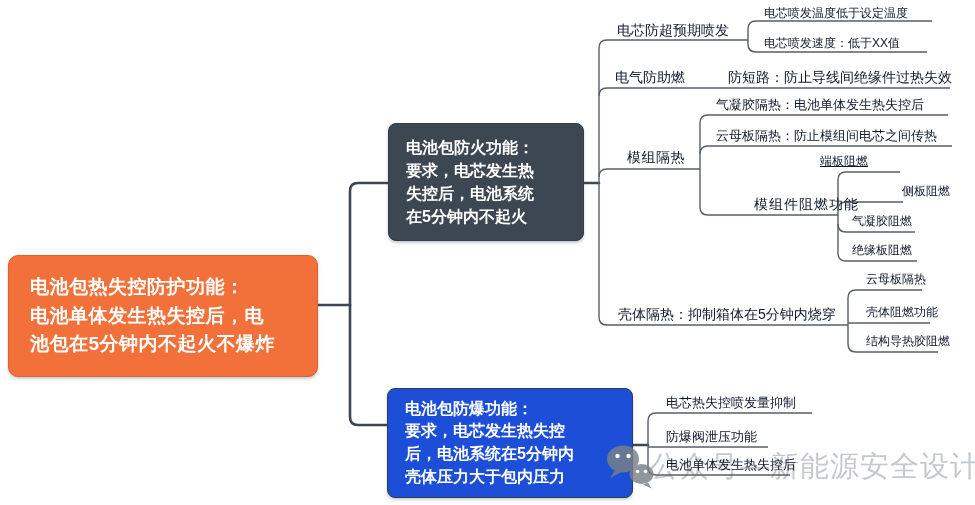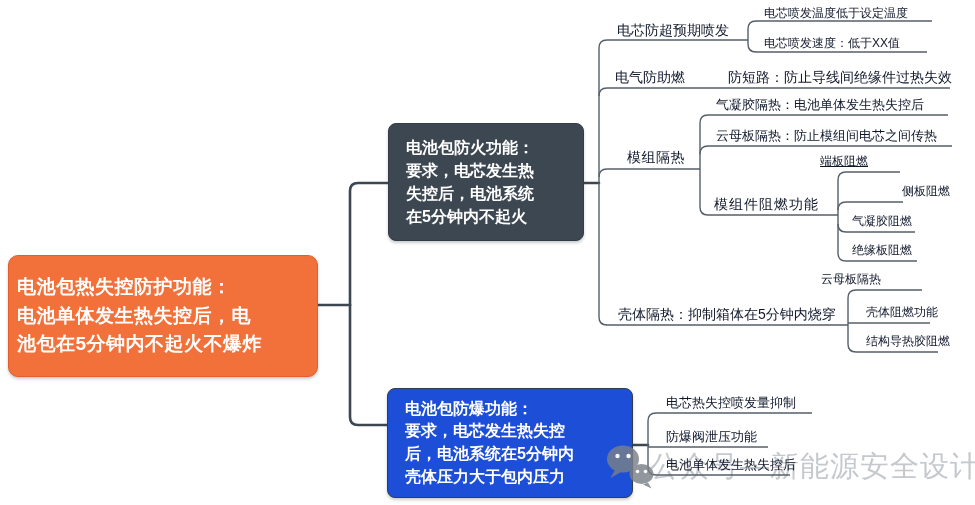--- a/index.html
+++ b/index.html
@@ -10,40 +10,40 @@
   svg.wires{position:absolute;left:0;top:0;z-index:1;}
   .node-box{
     position:absolute;z-index:2;display:flex;align-items:center;
     box-sizing:border-box;color:#ffffff;font-weight:bold;
     white-space:pre-line;box-shadow:0 2px 3px rgba(40,50,60,.25);
     cursor:default;
   }
   .root-box{
     left:8px;top:255px;width:310px;height:122px;border-radius:10px;
     background:#F2713B;border:1px solid #e25f2c;
-    font-size:19px;line-height:1.52;padding-left:8px;letter-spacing:.5px;
+    font-size:19px;line-height:1.52;padding-left:21px;letter-spacing:.5px;
   }
   .fire-box{
     left:388px;top:123px;width:196px;height:118px;border-radius:8px;
     background:#3D4752;border:1px solid #333d47;
     font-size:16px;line-height:1.45;padding-left:17px;
   }
   .explosion-box{
     left:387px;top:388px;width:246px;height:110px;border-radius:8px;
     background:#1d4ed8;border:1px solid #333d47;
     font-size:16px;line-height:1.42;padding-left:17px;
   }
   .lbl{
     position:absolute;z-index:3;white-space:nowrap;color:#0f172a;
     line-height:1.2;cursor:default;
   }
   .f14{font-size:14px;}
   .f13{font-size:13px;}
   .f12{font-size:12px;}
-  .ls1{letter-spacing:1px;}
+  .ls1{letter-spacing:1px;margin-left:40px;}
   .ls05{letter-spacing:.5px;}
   .watermark{
     position:absolute;z-index:0;left:650px;top:447px;
     font-size:29px;color:#C5C9CD;letter-spacing:1px;white-space:nowrap;
   }
   .wechat{position:absolute;left:605px;top:444px;z-index:6;}
 </style>
 </head>
 <body>
 
@@ -115,21 +115,21 @@
 
   <div class="lbl f13" style="left:716px;top:97px;">气凝胶隔热：电池单体发生热失控后</div>
   <div class="lbl f13" style="left:716px;top:128px;">云母板隔热：防止模组间电芯之间传热</div>
   <div class="lbl f14 ls1" style="left:714px;top:196px;">模组件阻燃功能</div>
 
   <div class="lbl f12" style="left:820px;top:154px;text-decoration:underline;">端板阻燃</div>
   <div class="lbl f12" style="left:888px;top:184px;margin-left:14px;">侧板阻燃</div>
   <div class="lbl f12" style="left:852px;top:214px;">气凝胶阻燃</div>
   <div class="lbl f12" style="left:852px;top:243px;">绝缘板阻燃</div>
 
-  <div class="lbl f12" style="left:821px;top:272px;">云母板隔热</div>
+  <div class="lbl f12" style="left:866px;top:272px;">云母板隔热</div>
   <div class="lbl f12" style="left:866px;top:305px;text-align:center;">壳体阻燃功能</div>
   <div class="lbl f12" style="left:866px;top:334px;">结构导热胶阻燃</div>
 
   <div class="lbl f13" style="left:666px;top:395px;">电芯热失控喷发量抑制</div>
   <div class="lbl f13" style="left:666px;top:429px;">防爆阀泄压功能</div>
   <div class="lbl f13" style="left:666px;top:457px;">电池单体发生热失控后</div>
 
   <svg class="wechat" width="50" height="46" viewBox="0 0 50 46">
     <g fill="#7A8188" opacity="0.82">
       <ellipse cx="18" cy="15" rx="16" ry="13.5"></ellipse>

